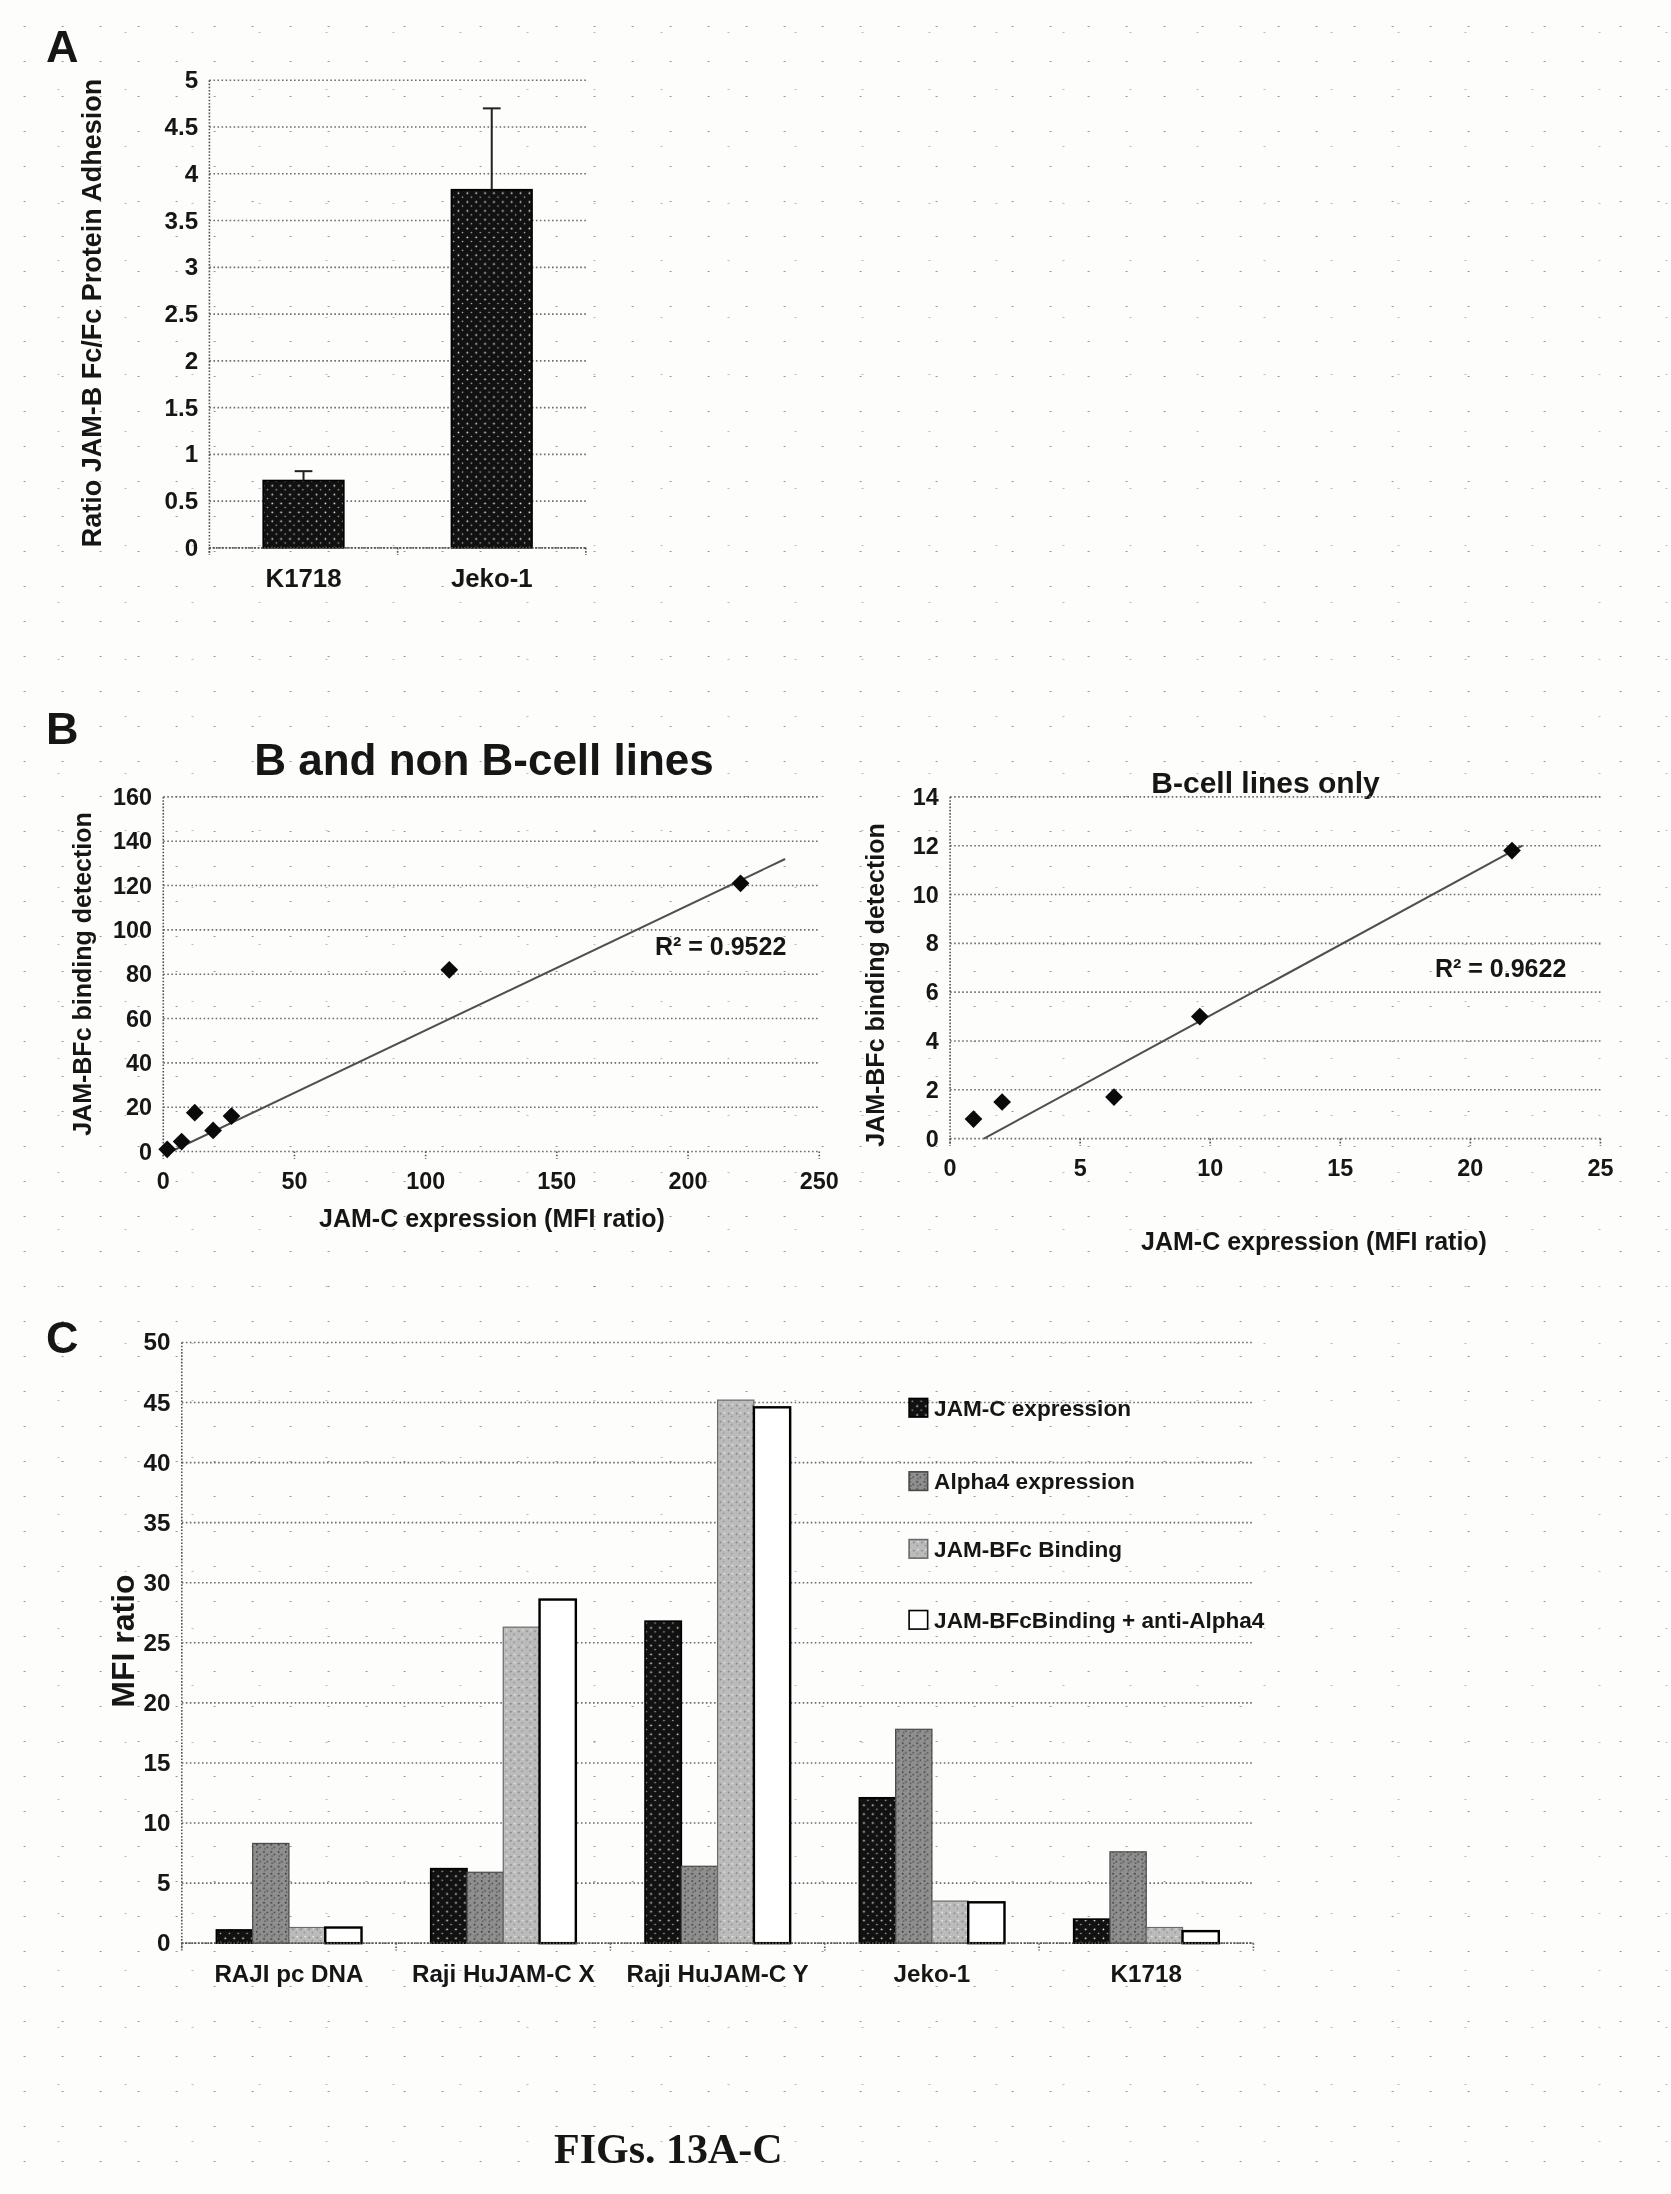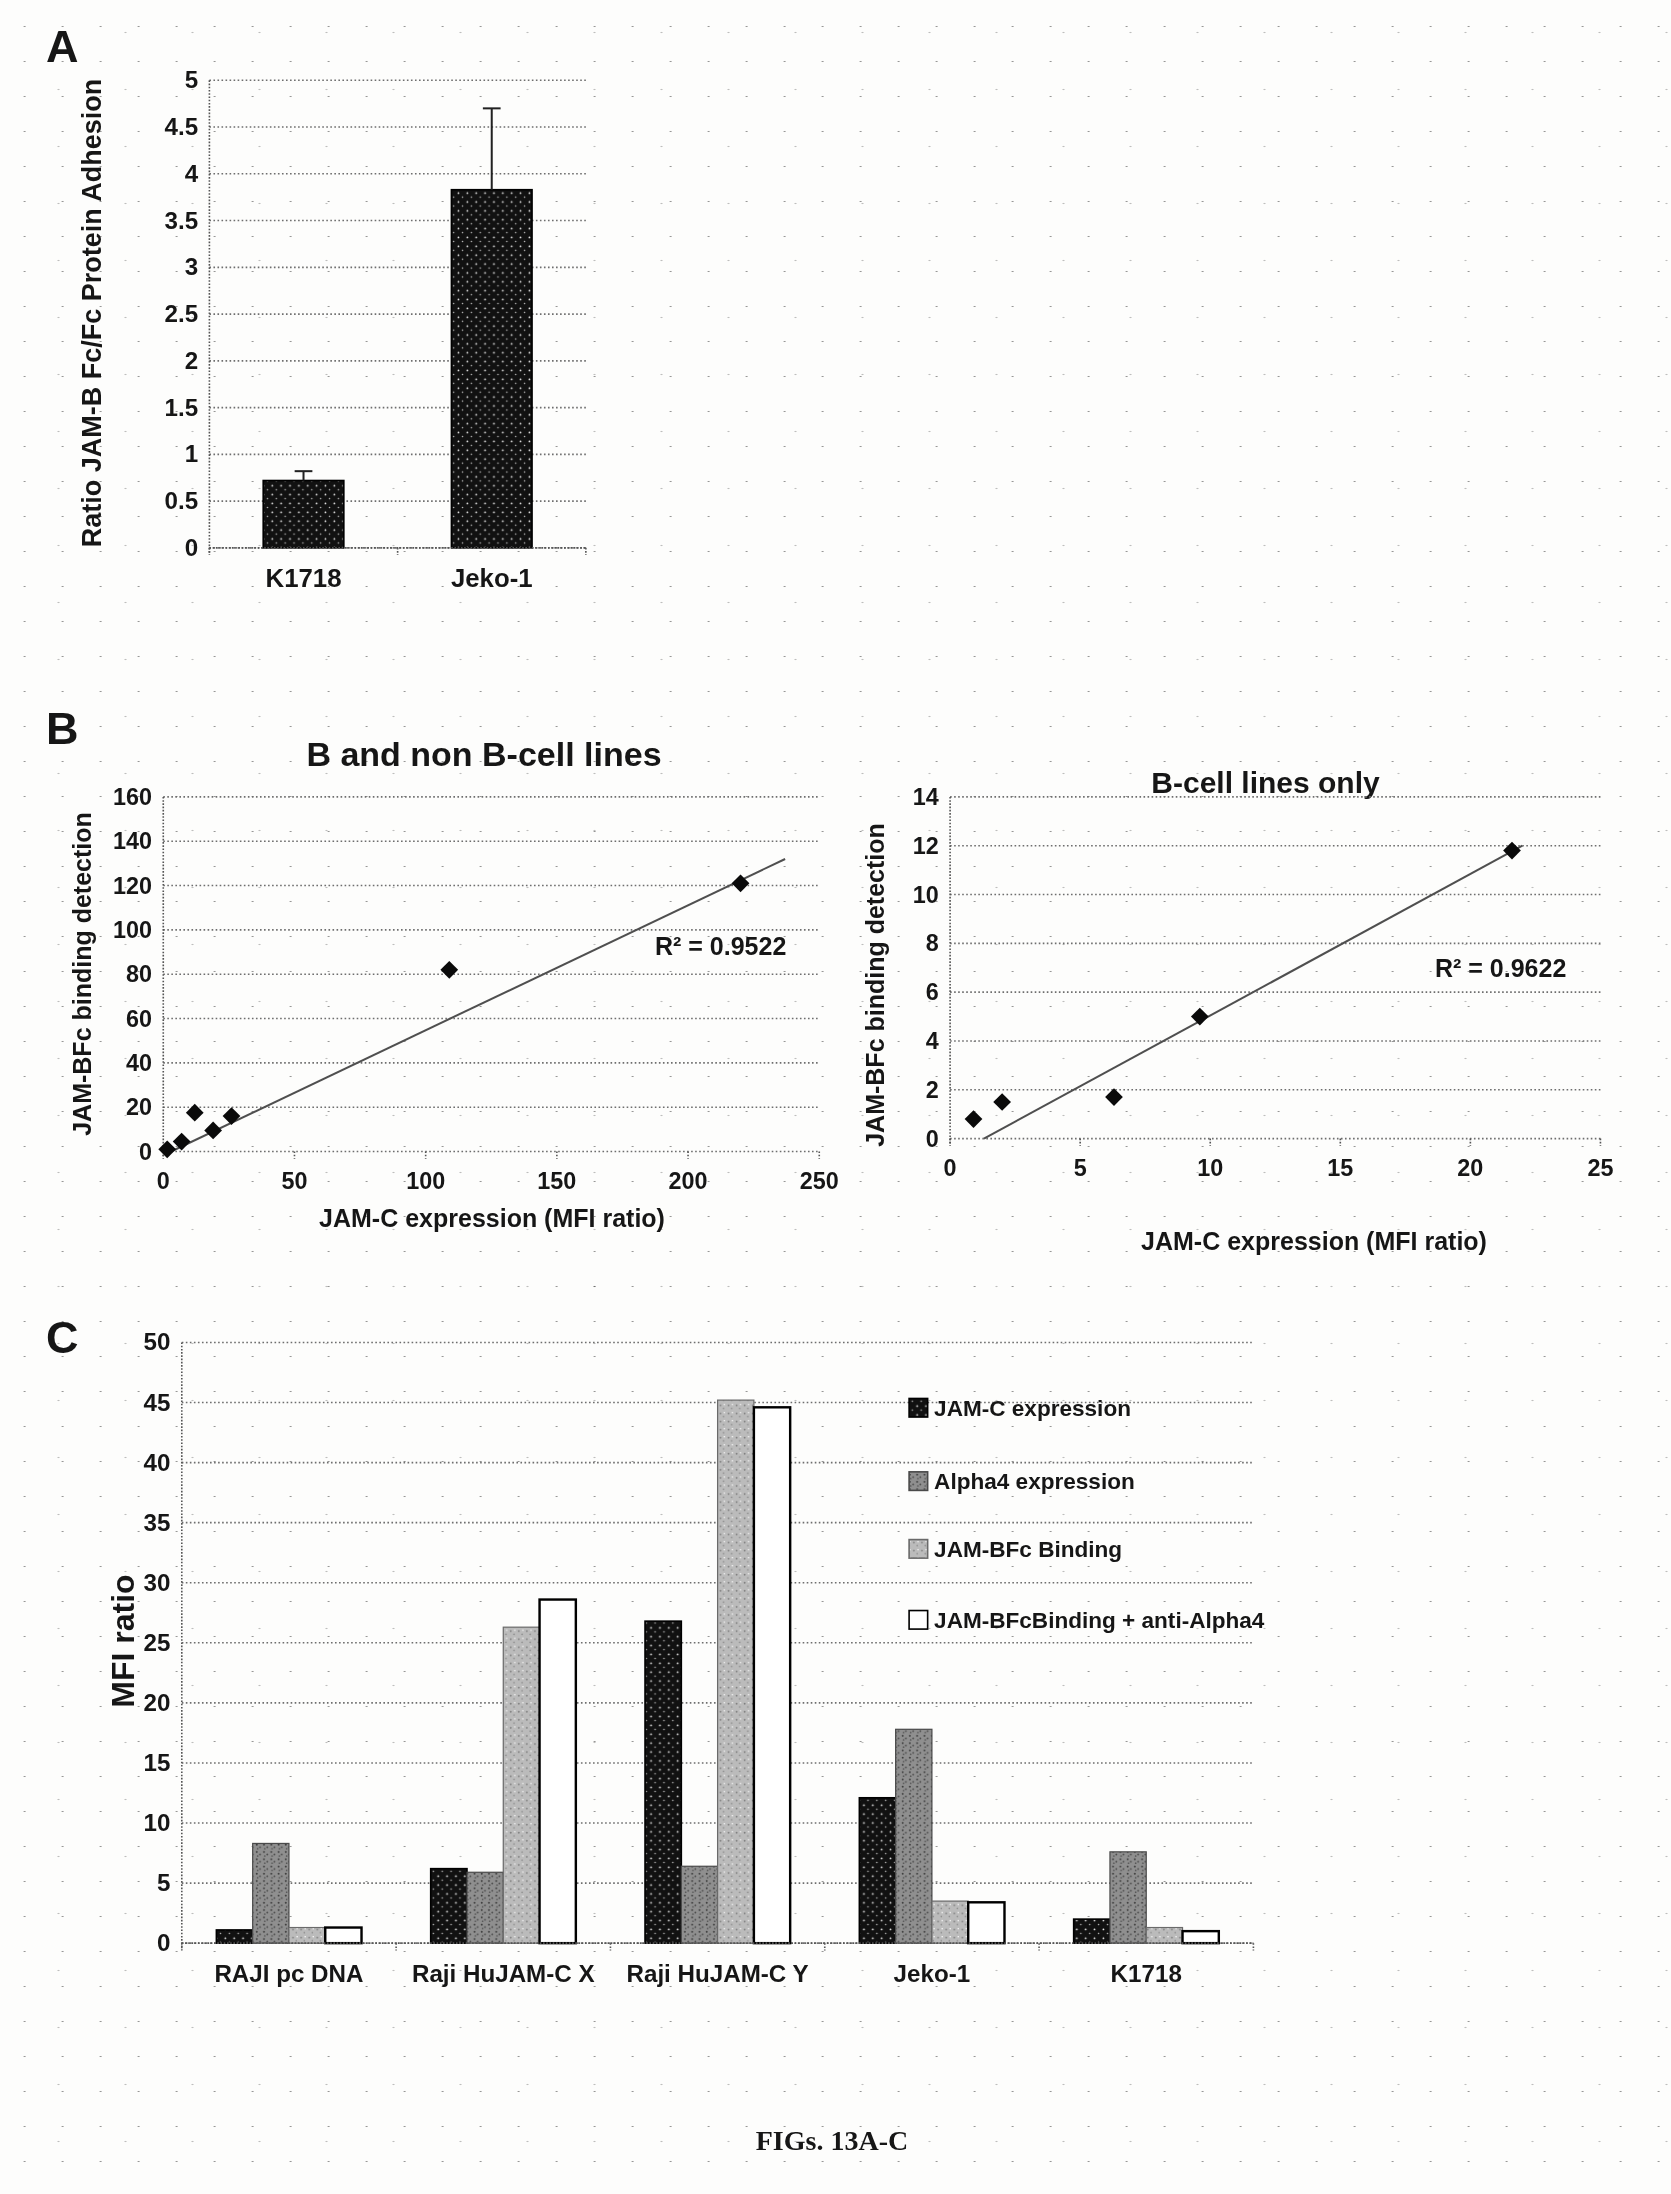--- a/index.html
+++ b/index.html
@@ -9,21 +9,21 @@
       radial-gradient(rgba(0,0,0,0.40) 0.8px, transparent 1.2px),
       radial-gradient(rgba(0,0,0,0.25) 0.8px, transparent 1.2px);
     background-size:38px 35px, 67px 57px;
     background-position:5.6px 9px, 25px 4px;
     font-family:"Liberation Sans",sans-serif;color:#161616;overflow:hidden;
   }
   .panel-letter{position:absolute;font-size:45px;font-weight:800;letter-spacing:0.8px;}
   .rot{position:absolute;transform:translate(-50%,-50%) rotate(-90deg);white-space:nowrap;font-weight:700;}
   .ctitle{position:absolute;text-align:center;font-weight:700;}
   .r2{position:absolute;font-weight:700;font-size:25px;white-space:nowrap;}
-  .caption{position:absolute;text-align:center;font-family:"Liberation Serif",serif;font-weight:700;font-size:28px;}
+  .caption{position:absolute;text-align:left;font-family:"Liberation Serif",serif;font-weight:700;font-size:42px;}
   svg.chart{position:absolute;overflow:visible;}
   svg text{font-family:"Liberation Sans",sans-serif;font-weight:700;fill:#161616;}
   .defs-holder{position:absolute;width:0;height:0;}
 </style>
 </head>
 <body>
 
 <div class="page">
 
   <svg class="defs-holder" aria-hidden="true">
@@ -83,21 +83,21 @@
       <line x1="316.75" y1="534.88" x2="316.75" y2="546.48" stroke="#222" stroke-width="2.5"></line>
       <line x1="305.75" y1="534.88" x2="327.75" y2="534.88" stroke="#222" stroke-width="2.5"></line>
       <rect x="500.25" y="185.71999999999997" width="100" height="444.28000000000003" fill="url(#pBlack)" stroke="#000000" stroke-width="2"></rect>
       <line x1="550.25" y1="84.79999999999995" x2="550.25" y2="185.71999999999997" stroke="#222" stroke-width="2.5"></line>
       <line x1="539.25" y1="84.79999999999995" x2="561.25" y2="84.79999999999995" stroke="#222" stroke-width="2.5"></line>
       <line x1="200" y1="630" x2="667" y2="630" stroke="#555555" stroke-width="2" stroke-dasharray="2 2"></line>
     </svg>
 
   <div class="panel-letter" style="left:46px;top:703px">B</div>
 
-  <div class="ctitle" style="left:202px;top:735px;width:564px;font-size:34px">B and non B-cell lines</div>
+  <div class="ctitle" style="left:202px;top:735px;width:564px;font-size:44px">B and non B-cell lines</div>
   <div class="rot" style="left:82px;top:974px;font-size:25px">JAM-BFc binding detection</div>
   <svg id="svg-bl" class="chart" style="left:48px;top:726px" width="814" height="548" viewBox="0 0 1010 680">
       <line x1="143" y1="528" x2="957" y2="528" stroke="#6e6e6e" stroke-width="2" stroke-dasharray="2 3"></line>
       <text x="129" y="538" font-size="29" text-anchor="end">0</text>
       <line x1="143" y1="473" x2="957" y2="473" stroke="#6e6e6e" stroke-width="2" stroke-dasharray="2 3"></line>
       <text x="129" y="483" font-size="29" text-anchor="end">20</text>
       <line x1="143" y1="418" x2="957" y2="418" stroke="#6e6e6e" stroke-width="2" stroke-dasharray="2 3"></line>
       <text x="129" y="428" font-size="29" text-anchor="end">40</text>
       <line x1="143" y1="363" x2="957" y2="363" stroke="#6e6e6e" stroke-width="2" stroke-dasharray="2 3"></line>
       <text x="129" y="373" font-size="29" text-anchor="end">60</text>

